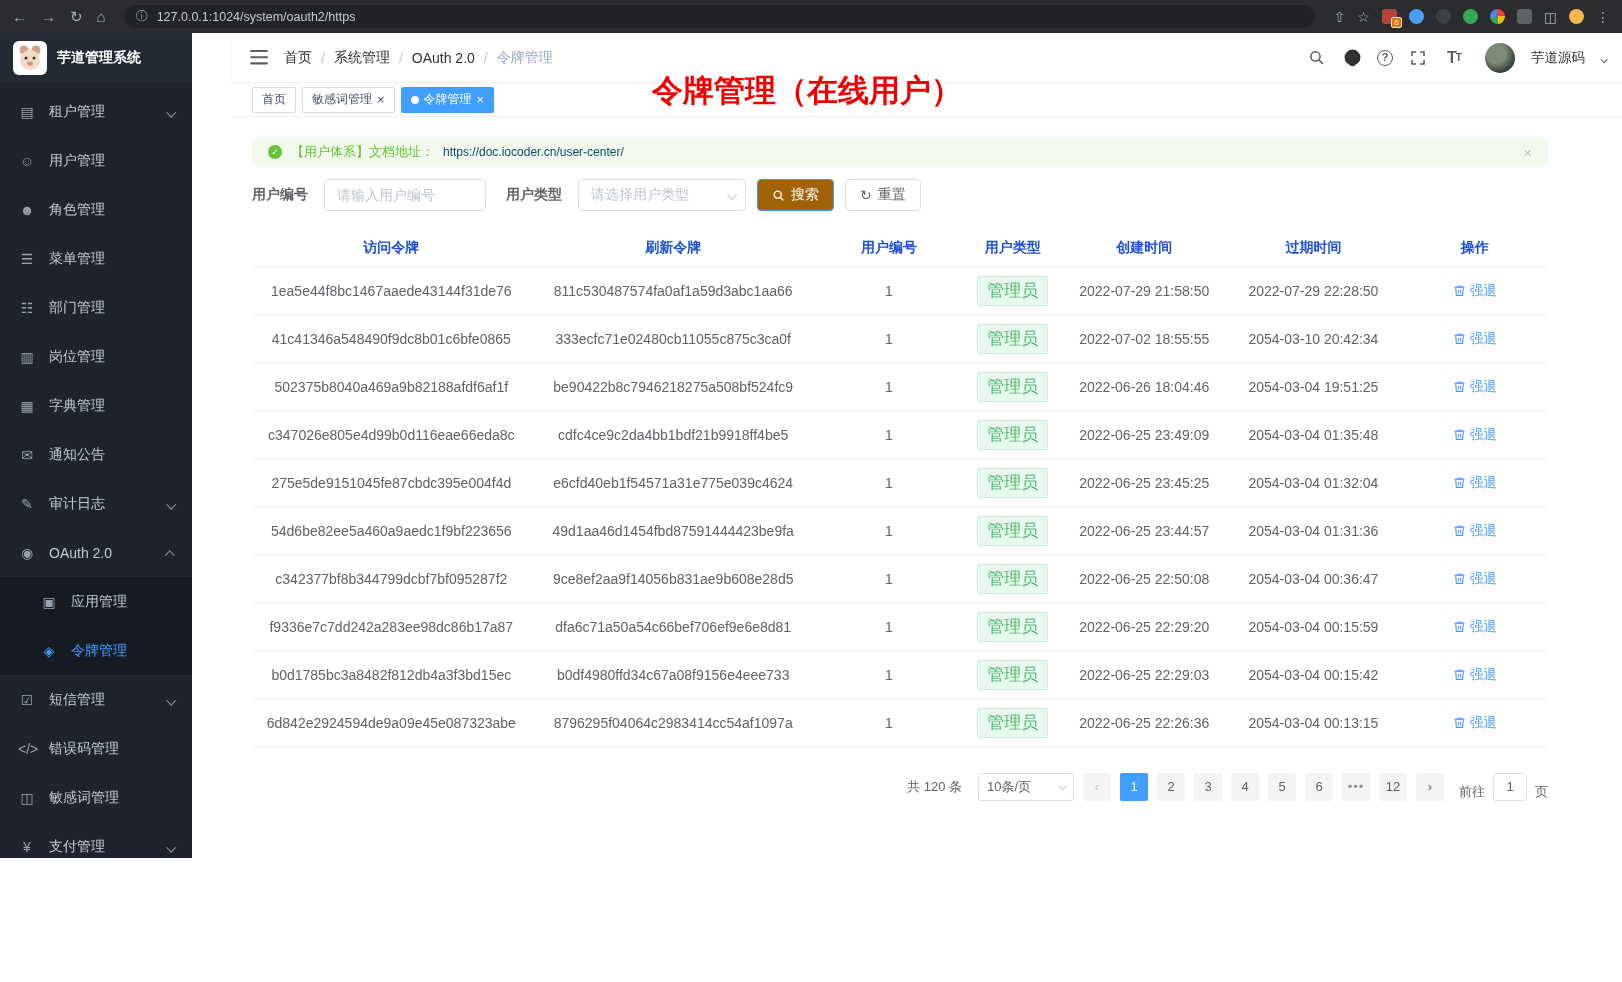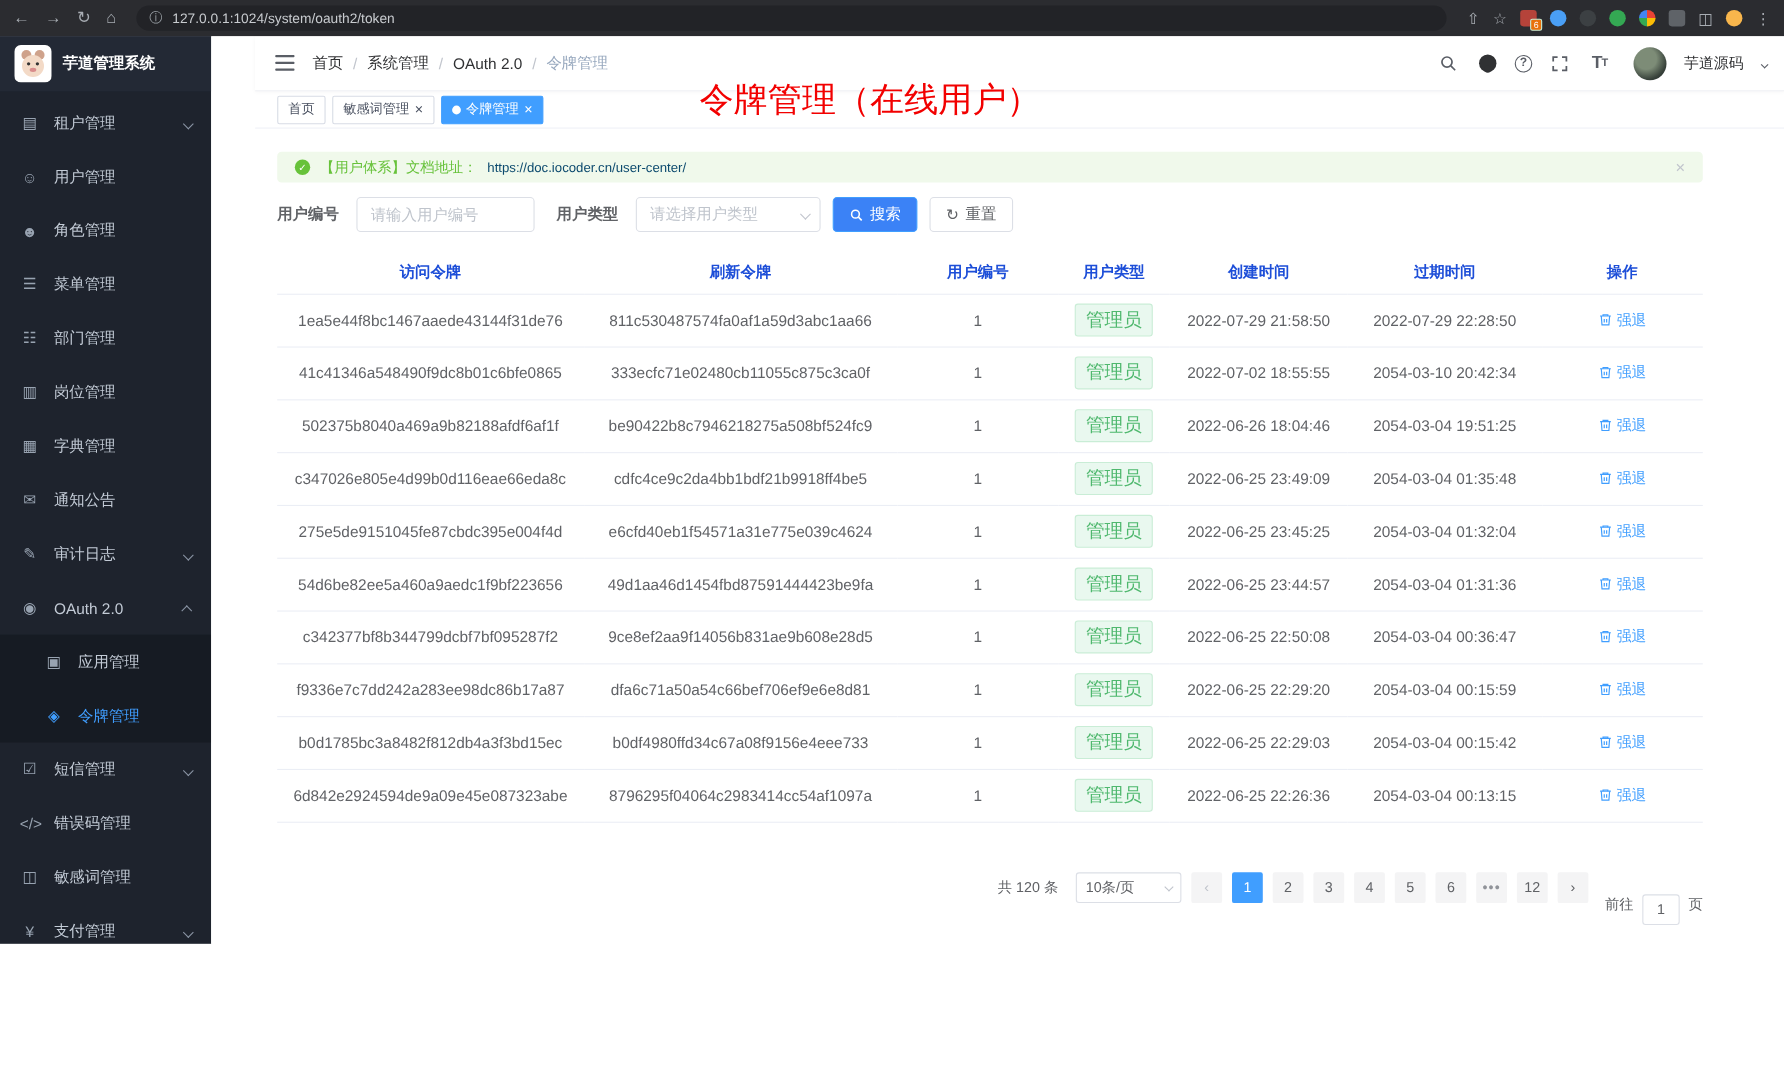--- a/index.html
+++ b/index.html
@@ -84,58 +84,58 @@
   .alert .close { margin-left: auto; color: #c0c4cc; font-size: 15px; line-height: 1; }
 
   .filters { display: flex; align-items: center; margin-bottom: 18px; font-size: 14px; }
   .f-label { font-weight: bold; color: #606266; margin-right: 16px; white-space: nowrap; }
   .f-input { width: 162px; height: 32px; border: 1px solid #dcdfe6; border-radius: 4px; padding: 0 12px; font-size: 14px; color: #606266; outline: none; font-family: inherit; }
   .f-input::placeholder { color: #bfc4cc; }
   .f-gap { width: 20px; flex-shrink: 0; }
   .f-select { width: 168px; height: 32px; border: 1px solid #dcdfe6; border-radius: 4px; padding: 0 10px 0 12px; display: flex; align-items: center; justify-content: space-between; color: #bfc4cc; font-size: 14px; background: #fff; }
   .f-select .chev { color: #c0c4cc; }
   .btn { height: 32px; border-radius: 4px; padding: 0 14px; font-size: 14px; display: inline-flex; align-items: center; gap: 6px; margin-left: 11px; border: 1px solid #dcdfe6; background: #fff; color: #606266; font-family: inherit; }
-  .btn.primary { background: #3b82f6; border-color: #409eff; color: #fff; }
+  .btn.primary { background: #a16207; border-color: #409eff; color: #fff; }
   .btn .ric { font-size: 14px; line-height: 1; }
 
   
   table.grid { width: 100%; border-collapse: collapse; font-size: 14px; color: #606266; table-layout: fixed; }
   .grid th { height: 38px; color: #1d4ed8; font-weight: 600; border-bottom: 1px solid #ebeef5; text-align: center; white-space: nowrap; }
   .grid td { height: 48px; border-bottom: 1px solid #ebeef5; text-align: center; white-space: nowrap; overflow: hidden; }
   .badge { display: inline-block; padding: 3px 9px; font-size: 17px; color: #4fb86e; background: #e9f8ef; border: 1px solid #c9edd6; border-radius: 3px; line-height: 1.3; }
   .kick { color: #409eff; font-size: 13.5px; display: inline-flex; align-items: center; gap: 4px; }
   .kick svg { flex-shrink: 0; }
 
   
   .pager { display: flex; align-items: center; justify-content: flex-end; margin-top: 25px; font-size: 13px; color: #606266; gap: 9px; }
   .pg-total { margin-right: 7px; white-space: nowrap; margin-left: 13px; }
   .pg-size { width: 96px; height: 28px; border: 1px solid #dcdfe6; border-radius: 3px; display: flex; align-items: center; justify-content: space-between; padding: 0 8px; color: #606266; background: #fff; }
   .pg-size .chev { width: 6px; height: 6px; color: #c0c4cc; }
   .pg-pages { display: flex; align-items: center; gap: 9px; }
   .pg-btn { min-width: 28px; height: 28px; padding: 0 4px; background: #f4f4f5; border-radius: 2px; display: inline-flex; align-items: center; justify-content: center; color: #606266; font-size: 13px; }
   .pg-btn.active { background: #409eff; color: #fff; }
   .pg-btn.more { letter-spacing: 1px; color: #909399; }
   .pg-arrow.disabled { color: #c0c4cc; }
-  .pg-goto { display: flex; align-items: flex-start; gap: 8px; margin-left: 6px; white-space: nowrap; margin-top: 40px; }
+  .pg-goto { display: flex; align-items: flex-end; gap: 8px; margin-left: 6px; white-space: nowrap; }
   .pg-goto input { width: 34px; height: 28px; border: 1px solid #dcdfe6; border-radius: 3px; text-align: center; font-size: 13px; color: #606266; outline: none; font-family: inherit; }
 
   
-  .annotation { position: absolute; left: 636px; top: 70px; font-size: 31px; font-weight: normal; color: #f20000; z-index: 60; white-space: nowrap; }
+  .annotation { position: absolute; left: 652px; top: 70px; font-size: 31px; font-weight: bold; color: #f20000; z-index: 60; white-space: nowrap; }
 </style>
 </head>
 <body>
 
 <div class="chrome" data-interactable="false">
   <span class="nav-ic" data-interactable="true">←</span>
   <span class="nav-ic" data-interactable="true">→</span>
   <span class="nav-ic" data-interactable="true">↻</span>
   <span class="nav-ic" data-interactable="true">⌂</span>
   <div class="omnibox" data-interactable="true">
     <span class="info-ic" data-interactable="true">ⓘ</span>
-    <span class="url" data-interactable="false">127.0.0.1:1024/system/oauth2/token</span>
+    <span class="url" data-interactable="false">127.0.0.1:1024/system/oauth2/https</span>
   </div>
   <div class="chrome-right" data-interactable="false">
     <span class="nav-ic" data-interactable="true">⇧</span>
     <span class="nav-ic" data-interactable="true">☆</span>
     <span class="ext ext-red" data-interactable="true">
         <i class="badge" data-interactable="false">6</i>
       </span>
     <span class="ext ext-blue" data-interactable="true"></span>
     <span class="ext ext-dark" data-interactable="true"></span>
     <span class="ext ext-green" data-interactable="true"></span>

